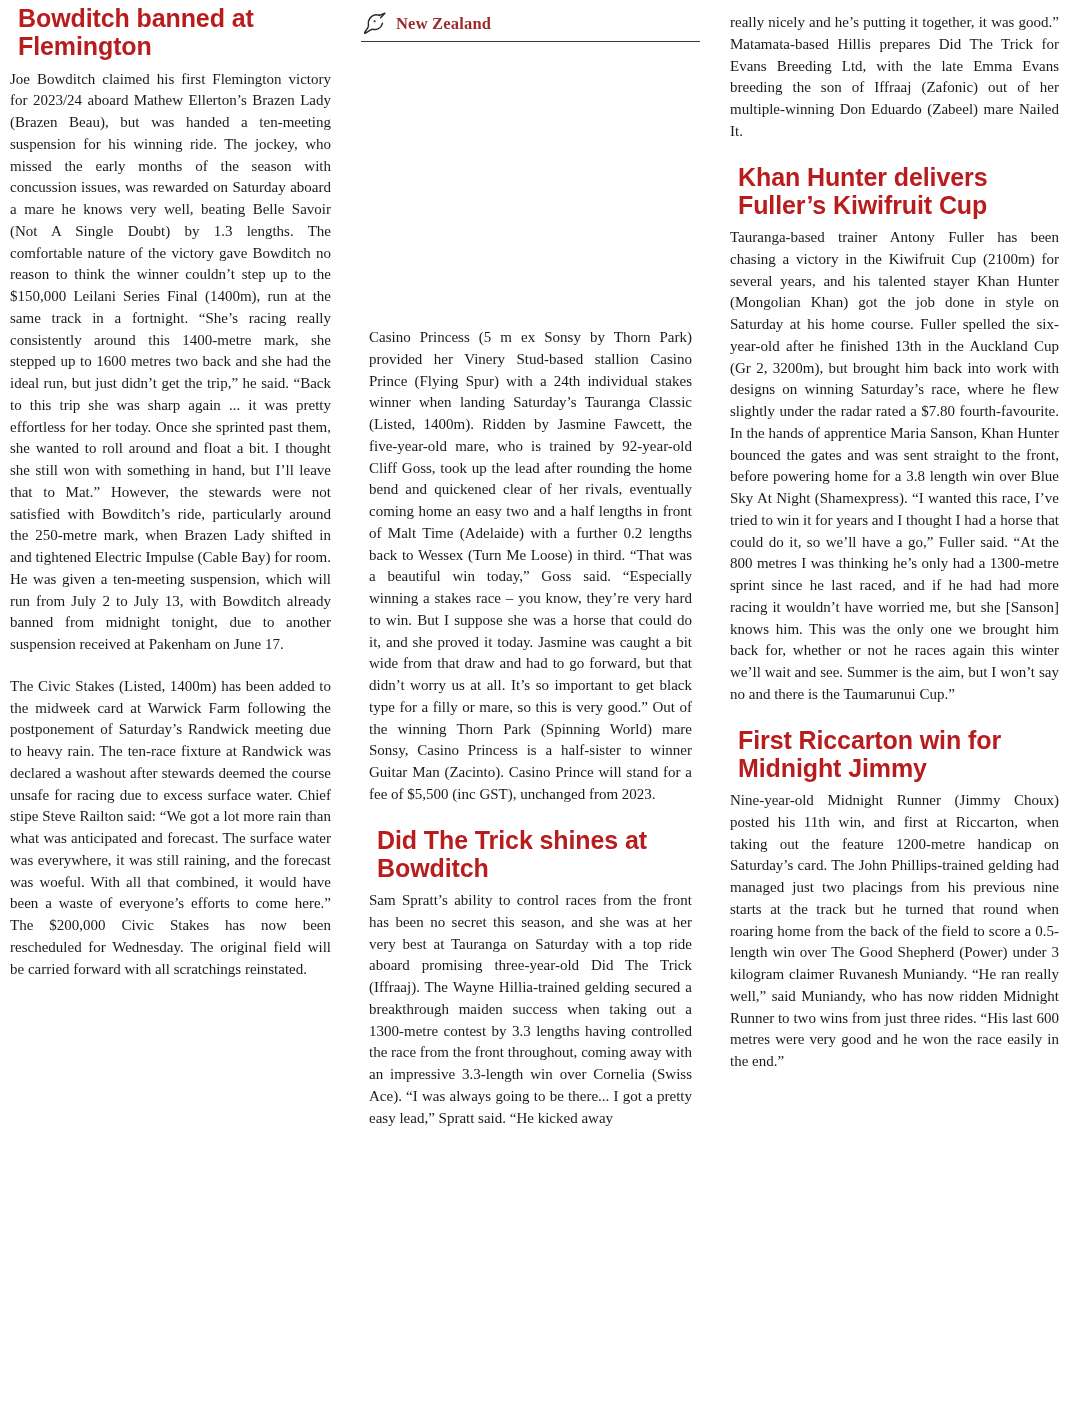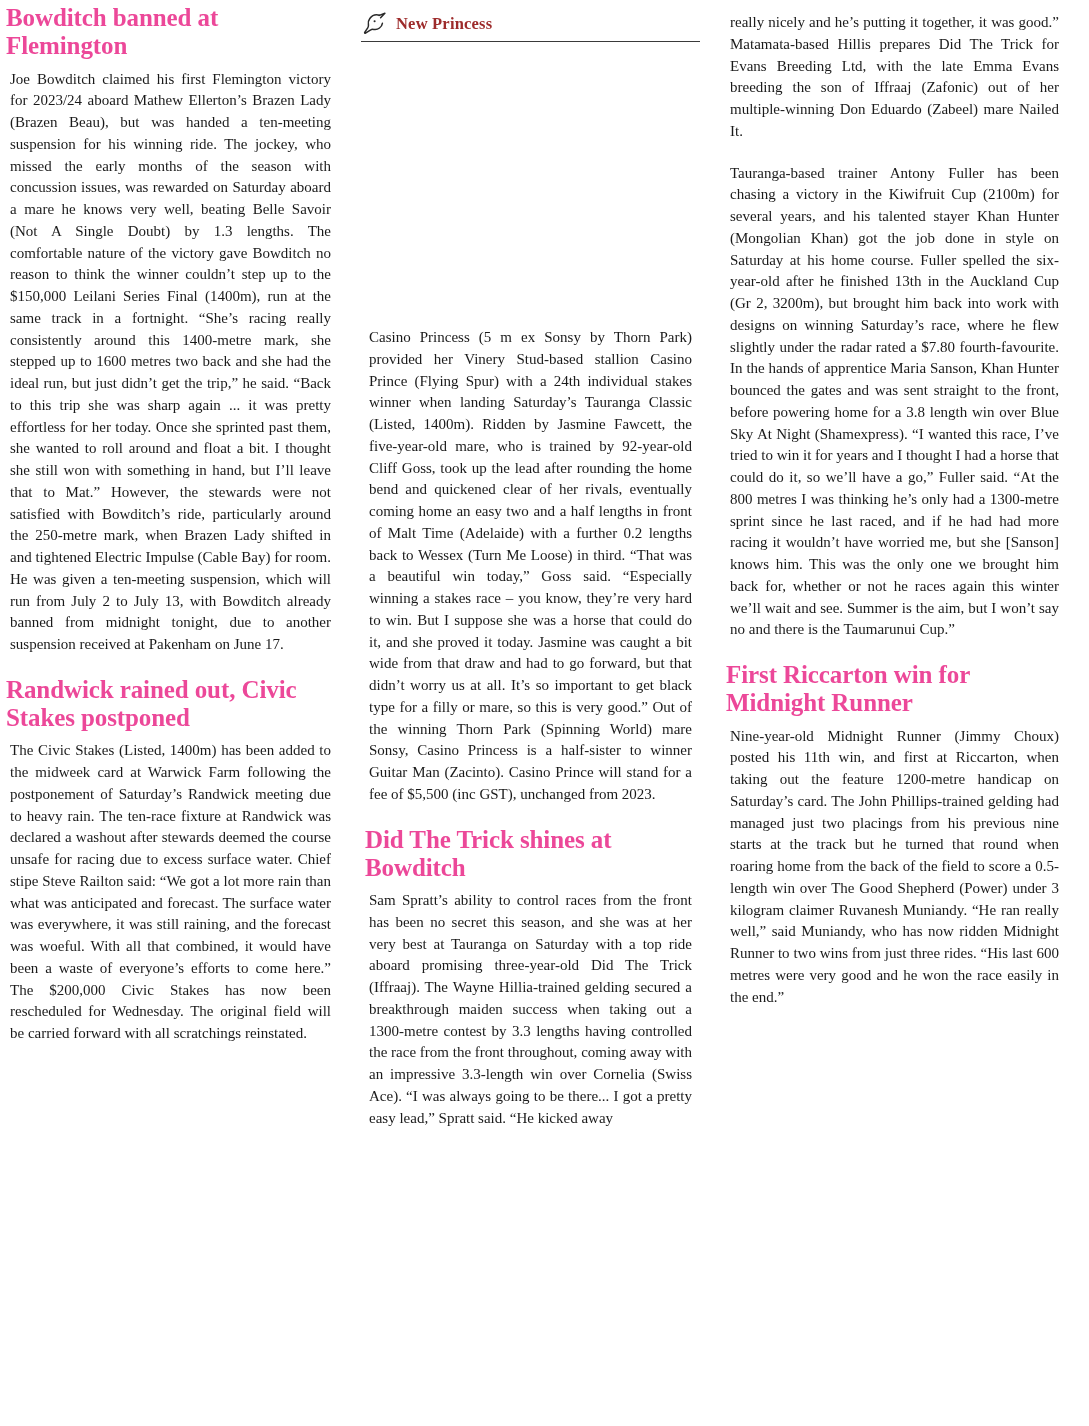--- a/index.html
+++ b/index.html
@@ -31,26 +31,26 @@
   }
   .col {
     width: 339px;
     box-sizing: border-box;
     overflow: hidden;
   }
   .col-1 { padding-left: 2px; }
   .col-3 { width: 345px; }
 
   h2.headline {
-    font-family: Liberation Serif, serif;
-    color: #ec4899;
+    font-family: Liberation Sans, sans-serif;
+    color: #b91c1c;
     font-size: 25px;
     line-height: 1.13;
     font-weight: bold;
-    margin: 0 0 5px 4px;
+    margin: 0 0 5px 16px;
     letter-spacing: -0.1px;
   }
   h2.headline.tight {
     margin-top: 0;
   }
   .section-gap {
     margin-top: 20px;
   }
   p.body {
     font-size: 15px;
@@ -92,54 +92,54 @@
 
 <div class="page">
   <div class="columns">
 
     <div class="col col-1">
       <h2 class="headline tight">Bowditch banned at Flemington</h2>
       <p class="body">Joe Bowditch claimed his first Flemington victory for 2023/24 aboard Mathew Ellerton’s Brazen Lady (Brazen Beau), but was handed a ten-meeting suspension for his winning ride. The jockey, who missed the early months of the season with concussion issues, was rewarded on Saturday aboard a mare he knows very well, beating Belle Savoir (Not A Single Doubt) by 1.3 lengths. The comfortable nature of the victory gave Bowditch no reason to think the winner couldn’t step up to the $150,000 Leilani Series Final (1400m), run at the same track in a fortnight. “She’s racing really consistently around this 1400-metre mark, she stepped up to 1600 metres two back and she had the ideal run, but just didn’t get the trip,” he said. “Back to this trip she was sharp again ... it was pretty effortless for her today. Once she sprinted past them, she wanted to roll around and float a bit. I thought she still won with something in hand, but I’ll leave that to Mat.” However, the stewards were not satisfied with Bowditch’s ride, particularly around the 250-metre mark, when Brazen Lady shifted in and tightened Electric Impulse (Cable Bay) for room. He was given a ten-meeting suspension, which will run from July 2 to July 13, with Bowditch already banned from midnight tonight, due to another suspension received at Pakenham on June 17.</p>
 
       <div class="section-gap"></div>
 
-      <h2 class="headline">Randwick rained out, Civic Stakes postponed</h2>
       <p class="body">The Civic Stakes (Listed, 1400m) has been added to the midweek card at Warwick Farm following the postponement of Saturday’s Randwick meeting due to heavy rain. The ten-race fixture at Randwick was declared a washout after stewards deemed the course unsafe for racing due to excess surface water. Chief stipe Steve Railton said: “We got a lot more rain than what was anticipated and forecast. The surface water was everywhere, it was still raining, and the forecast was woeful. With all that combined, it would have been a waste of everyone’s efforts to come here.” The $200,000 Civic Stakes has now been rescheduled for Wednesday. The original field will be carried forward with all scratchings reinstated.</p>
     </div>
 
     <div class="col col-2">
       <div class="kicker-row">
         <span class="kiwi-icon-wrap">
           <svg class="kiwi-icon" viewBox="0 0 26 24" xmlns="http://www.w3.org/2000/svg">
             <path d="M18.5 3.2c-3.6-1.1-7.6 0.4-9.7 3.3-1.3 1.8-1.7 3.9-1.4 5.9 0.2 1.3 0.1 2.3-0.5 3.2l-3.2 4.8c-0.3 0.5 0.3 1.1 0.8 0.8l5.2-3.3c0.9-0.6 1.9-0.7 3-0.5 2 0.4 4.1-0.1 5.8-1.4 1.6-1.2 2.6-2.9 2.9-4.7" fill="none" stroke="#2a2a2a" stroke-width="1.5" stroke-linecap="round"></path>
             <path d="M18.3 3.4l5.6-2.1-4.3 4.4" fill="none" stroke="#2a2a2a" stroke-width="1.5" stroke-linecap="round" stroke-linejoin="round"></path>
             <circle cx="13.6" cy="9.2" r="1.05" fill="#2a2a2a"></circle>
           </svg>
         </span>
-        <span class="kicker-label">New Princess</span>
+        <span class="kicker-label">New Zealand</span>
       </div>
 
 
       <div class="photo-placeholder"></div>
 
       <p class="body">Casino Princess (5 m ex Sonsy by Thorn Park) provided her Vinery Stud-based stallion Casino Prince (Flying Spur) with a 24th individual stakes winner when landing Saturday’s Tauranga Classic (Listed, 1400m). Ridden by Jasmine Fawcett, the five-year-old mare, who is trained by 92-year-old Cliff Goss, took up the lead after rounding the home bend and quickened clear of her rivals, eventually coming home an easy two and a half lengths in front of Malt Time (Adelaide) with a further 0.2 lengths back to Wessex (Turn Me Loose) in third. “That was a beautiful win today,” Goss said. “Especially winning a stakes race – you know, they’re very hard to win. But I suppose she was a horse that could do it, and she proved it today. Jasmine was caught a bit wide from that draw and had to go forward, but that didn’t worry us at all. It’s so important to get black type for a filly or mare, so this is very good.” Out of the winning Thorn Park (Spinning World) mare Sonsy, Casino Princess is a half-sister to winner Guitar Man (Zacinto). Casino Prince will stand for a fee of $5,500 (inc GST), unchanged from 2023.</p>
 
       <div class="section-gap"></div>
 
       <h2 class="headline">Did The Trick shines at Bowditch</h2>
       <p class="body">Sam Spratt’s ability to control races from the front has been no secret this season, and she was at her very best at Tauranga on Saturday with a top ride aboard promising three-year-old Did The Trick (Iffraaj). The Wayne Hillia-trained gelding secured a breakthrough maiden success when taking out a 1300-metre contest by 3.3 lengths having controlled the race from the front throughout, coming away with an impressive 3.3-length win over Cornelia (Swiss Ace). “I was always going to be there... I got a pretty easy lead,” Spratt said. “He kicked away</p>
     </div>
 
     <div class="col col-3">
       <p class="body">really nicely and he’s putting it together, it was good.” Matamata-based Hillis prepares Did The Trick for Evans Breeding Ltd, with the late Emma Evans breeding the son of Iffraaj (Zafonic) out of her multiple-winning Don Eduardo (Zabeel) mare Nailed It.</p>
 
       <div class="section-gap"></div>
 
+      <h2 class="headline">Khan Hunter delivers Fuller’s Kiwifruit Cup</h2>
       <p class="body">Tauranga-based trainer Antony Fuller has been chasing a victory in the Kiwifruit Cup (2100m) for several years, and his talented stayer Khan Hunter (Mongolian Khan) got the job done in style on Saturday at his home course. Fuller spelled the six-year-old after he finished 13th in the Auckland Cup (Gr 2, 3200m), but brought him back into work with designs on winning Saturday’s race, where he flew slightly under the radar rated a $7.80 fourth-favourite. In the hands of apprentice Maria Sanson, Khan Hunter bounced the gates and was sent straight to the front, before powering home for a 3.8 length win over Blue Sky At Night (Shamexpress). “I wanted this race, I’ve tried to win it for years and I thought I had a horse that could do it, so we’ll have a go,” Fuller said. “At the 800 metres I was thinking he’s only had a 1300-metre sprint since he last raced, and if he had had more racing it wouldn’t have worried me, but she [Sanson] knows him. This was the only one we brought him back for, whether or not he races again this winter we’ll wait and see. Summer is the aim, but I won’t say no and there is the Taumarunui Cup.”</p>
 
       <div class="section-gap"></div>
 
-      <h2 class="headline">First Riccarton win for Midnight Runner</h2>
+      <h2 class="headline">First Riccarton win for Midnight Jimmy</h2>
       <p class="body">Nine-year-old Midnight Runner (Jimmy Choux) posted his 11th win, and first at Riccarton, when taking out the feature 1200-metre handicap on Saturday’s card. The John Phillips-trained gelding had managed just two placings from his previous nine starts at the track but he turned that round when roaring home from the back of the field to score a 0.5-length win over The Good Shepherd (Power) under 3 kilogram claimer Ruvanesh Muniandy. “He ran really well,” said Muniandy, who has now ridden Midnight Runner to two wins from just three rides. “His last 600 metres were very good and he won the race easily in the end.”</p>
     </div>
 
   </div>
 </div>
 
 </body></html>

